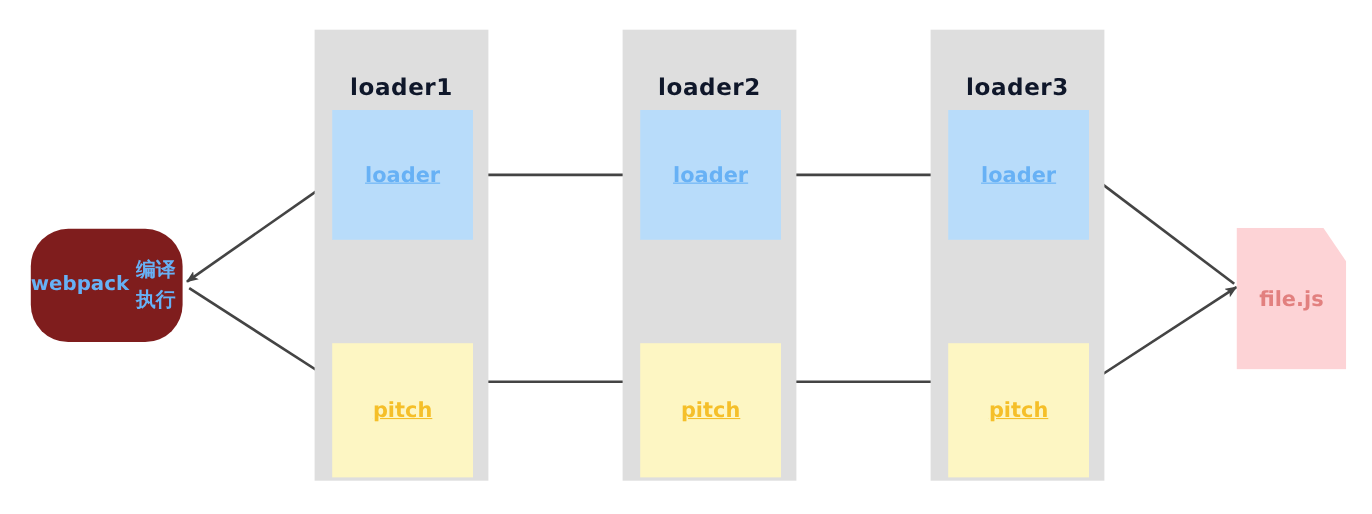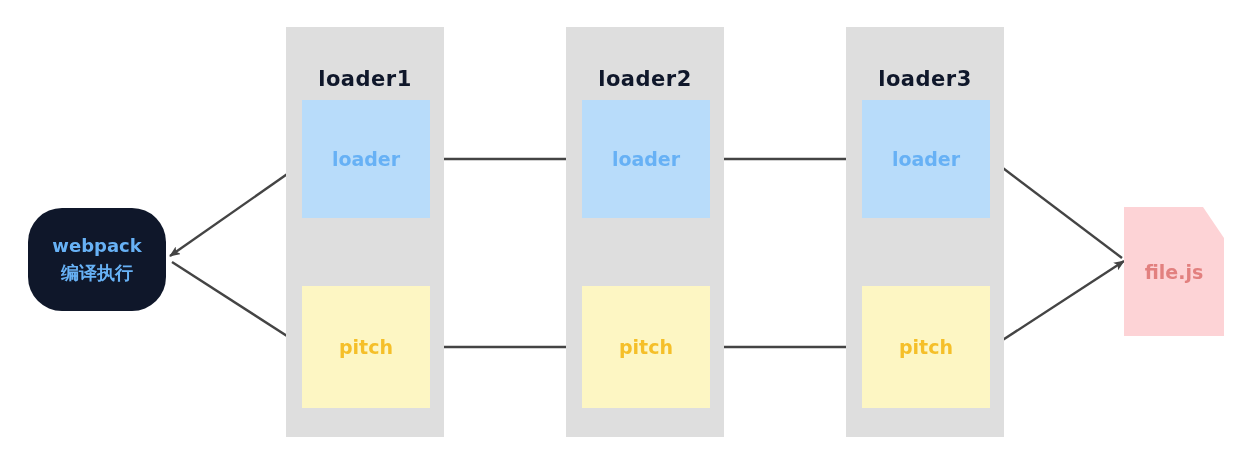--- a/index.html
+++ b/index.html
@@ -48,37 +48,39 @@
 
   
   .cell {
     position: absolute;
     display: flex;
     align-items: center;
     justify-content: center;
     box-sizing: border-box;
     font-size: 19px;
     font-weight: bold;
+    text-decoration: underline;
   }
   .cell-loader {
     background: #b8dcfa;
     color: #67b1f5;
   }
   .cell-pitch {
     background: #fdf6c3;
     color: #f5bf29;
+    margin-top: 26px;
   }
 
   
   .node-webpack {
     position: absolute;
-    background: #0f172a;
+    background: #7f1d1d;
     border-radius: 34px;
     display: flex;
-    flex-direction: column;
+    flex-direction: row;
     align-items: center;
     justify-content: center;
     box-sizing: border-box;
     color: #67b1f5;
     font-size: 18px;
     font-weight: bold;
     line-height: 1.45;
     text-align: center;
   }
 

